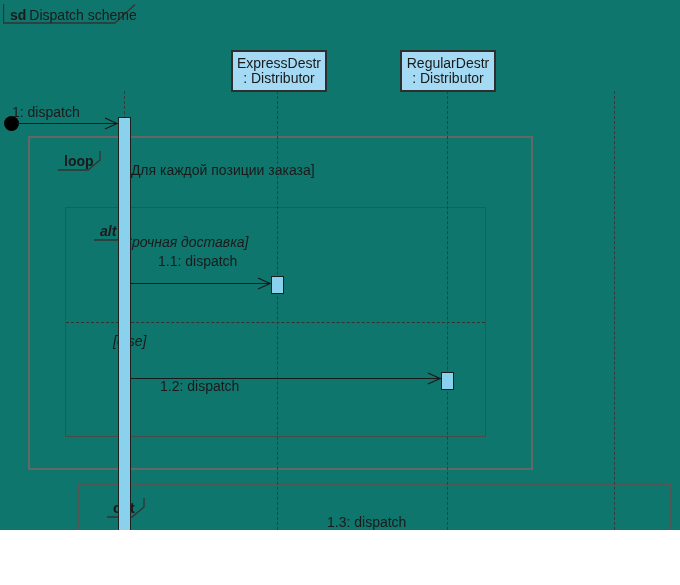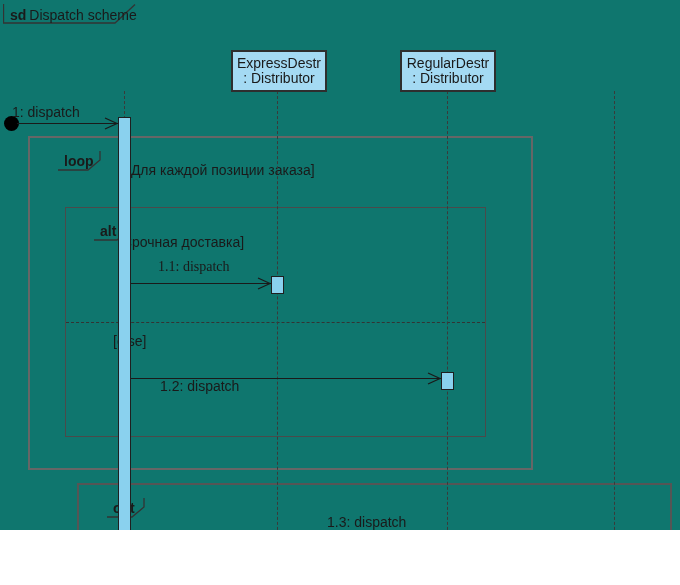--- a/index.html
+++ b/index.html
@@ -56,21 +56,21 @@
   <div class="frame" id="frame-loop" style="left:28px;top:136px;width:505px;height:334px;">
     <div class="frag-tag">
       <svg width="43" height="20">
           <polyline points="0,19 30,19 42,9 42,0" fill="none" stroke="#333" stroke-width="1.3"></polyline>
         </svg>
       <span class="frag-kw">loop</span>
     </div>
     <div class="guard" style="left:97px;top:24px;">[Для каждой позиции заказа]</div>
   </div>
 
-  <div class="frame" id="frame-alt" style="left:65px;top:207px;width:421px;height:230px;">
+  <div class="frame" id="frame-alt" style="left:65px;top:207px;width:421px;height:230px;font-style:italic;">
     <div class="frag-tag">
       <svg width="36" height="20">
           <polyline points="0,19 23,19 35,9 35,0" fill="none" stroke="#333" stroke-width="1.3"></polyline>
         </svg>
       <span class="frag-kw">alt</span>
     </div>
     <div class="guard" style="left:52px;top:26px;">[Срочная доставка]</div>
     <div class="divider" style="top:114px;"></div>
     <div class="guard" style="left:47px;top:125px;">[else]</div>
   </div>
@@ -104,21 +104,21 @@
   <div class="activation" style="left:608px;top:542px;width:13px;height:20px;"></div>
 
   <div id="initial-node"></div>
 
   <div class="msg-label" style="left:12px;top:104px;">1: dispatch</div>
   <div class="msg-line" style="left:17px;top:123px;width:101px;"></div>
   <svg class="arrow" style="left:104px;top:117px;" width="15" height="13">
     <polyline points="1,1 13,6.5 1,12" fill="none" stroke="#1a1a1a" stroke-width="1.2"></polyline>
   </svg>
 
-  <div class="msg-label" style="left:158px;top:259px;font-family:Liberation Serif, serif;">1.1: dispatch</div>
+  <div class="msg-label" style="left:158px;top:253px;">1.1: dispatch</div>
   <div class="msg-line" style="left:131px;top:283px;width:140px;"></div>
   <svg class="arrow" style="left:257px;top:277px;" width="15" height="13">
     <polyline points="1,1 13,6.5 1,12" fill="none" stroke="#1a1a1a" stroke-width="1.2"></polyline>
   </svg>
 
   <div class="msg-label" style="left:160px;top:378px;">1.2: dispatch</div>
   <div class="msg-line" style="left:131px;top:378px;width:310px;"></div>
   <svg class="arrow" style="left:427px;top:372px;" width="15" height="13">
     <polyline points="1,1 13,6.5 1,12" fill="none" stroke="#1a1a1a" stroke-width="1.2"></polyline>
   </svg>

